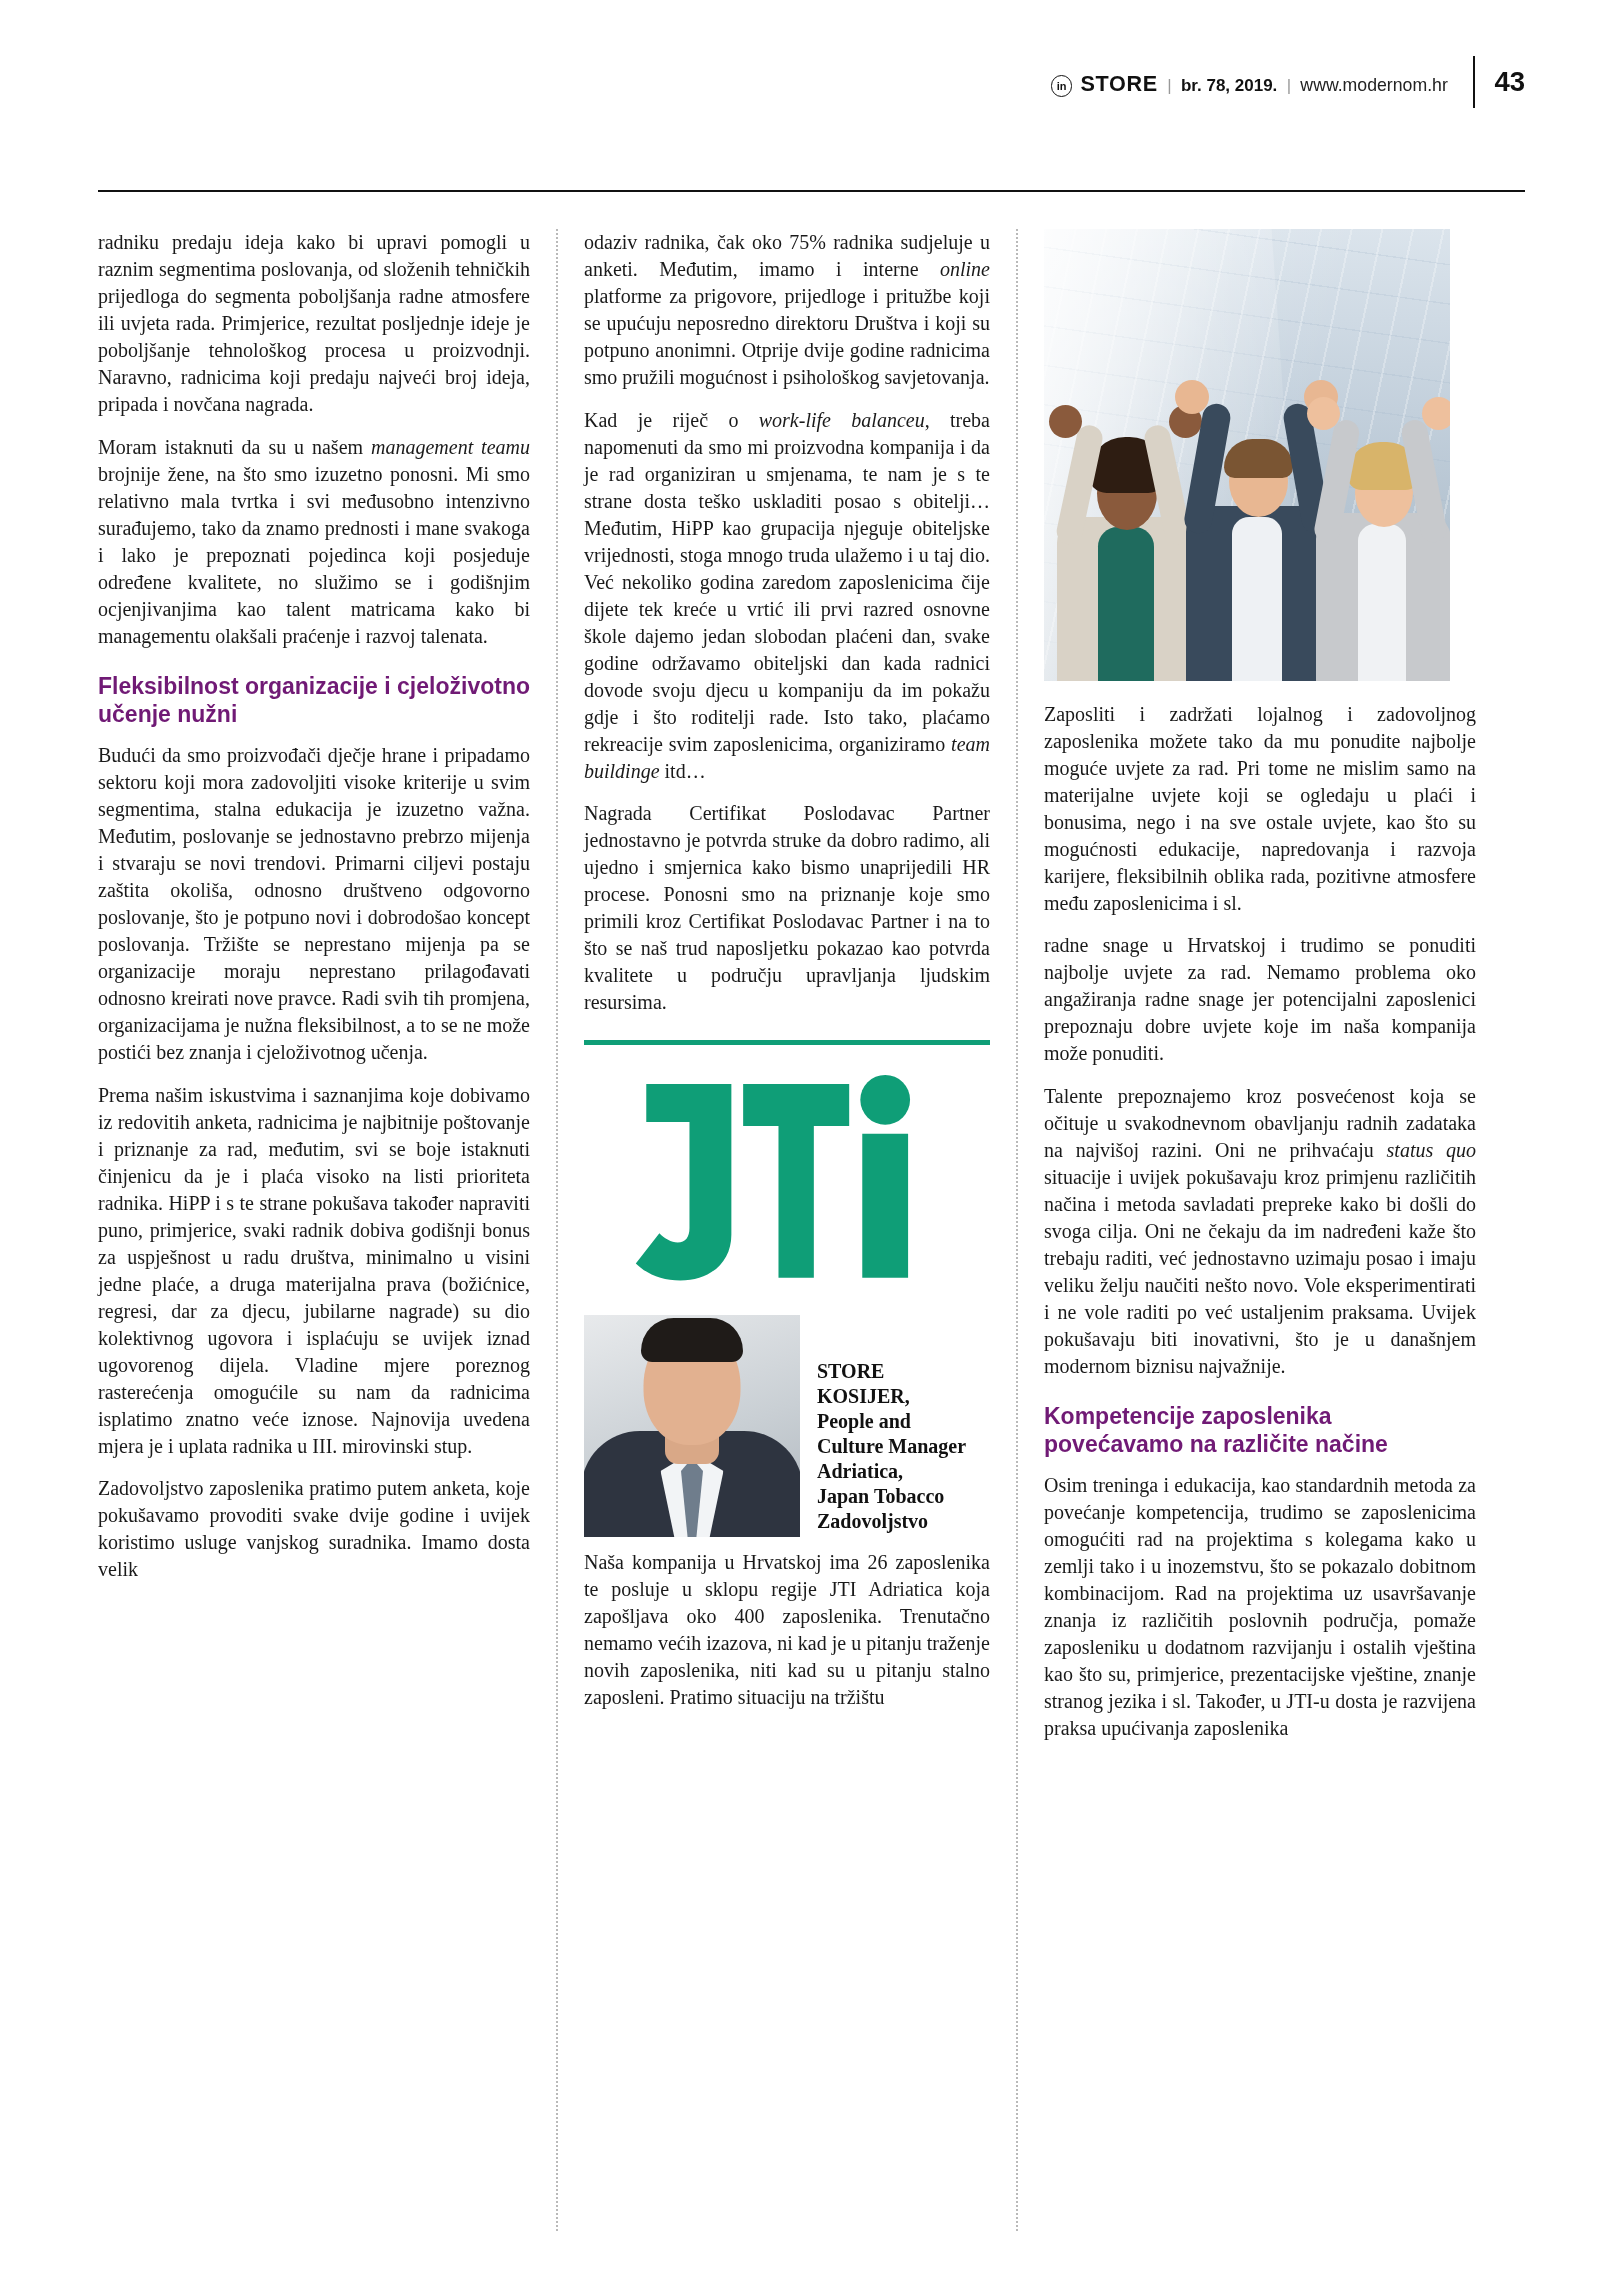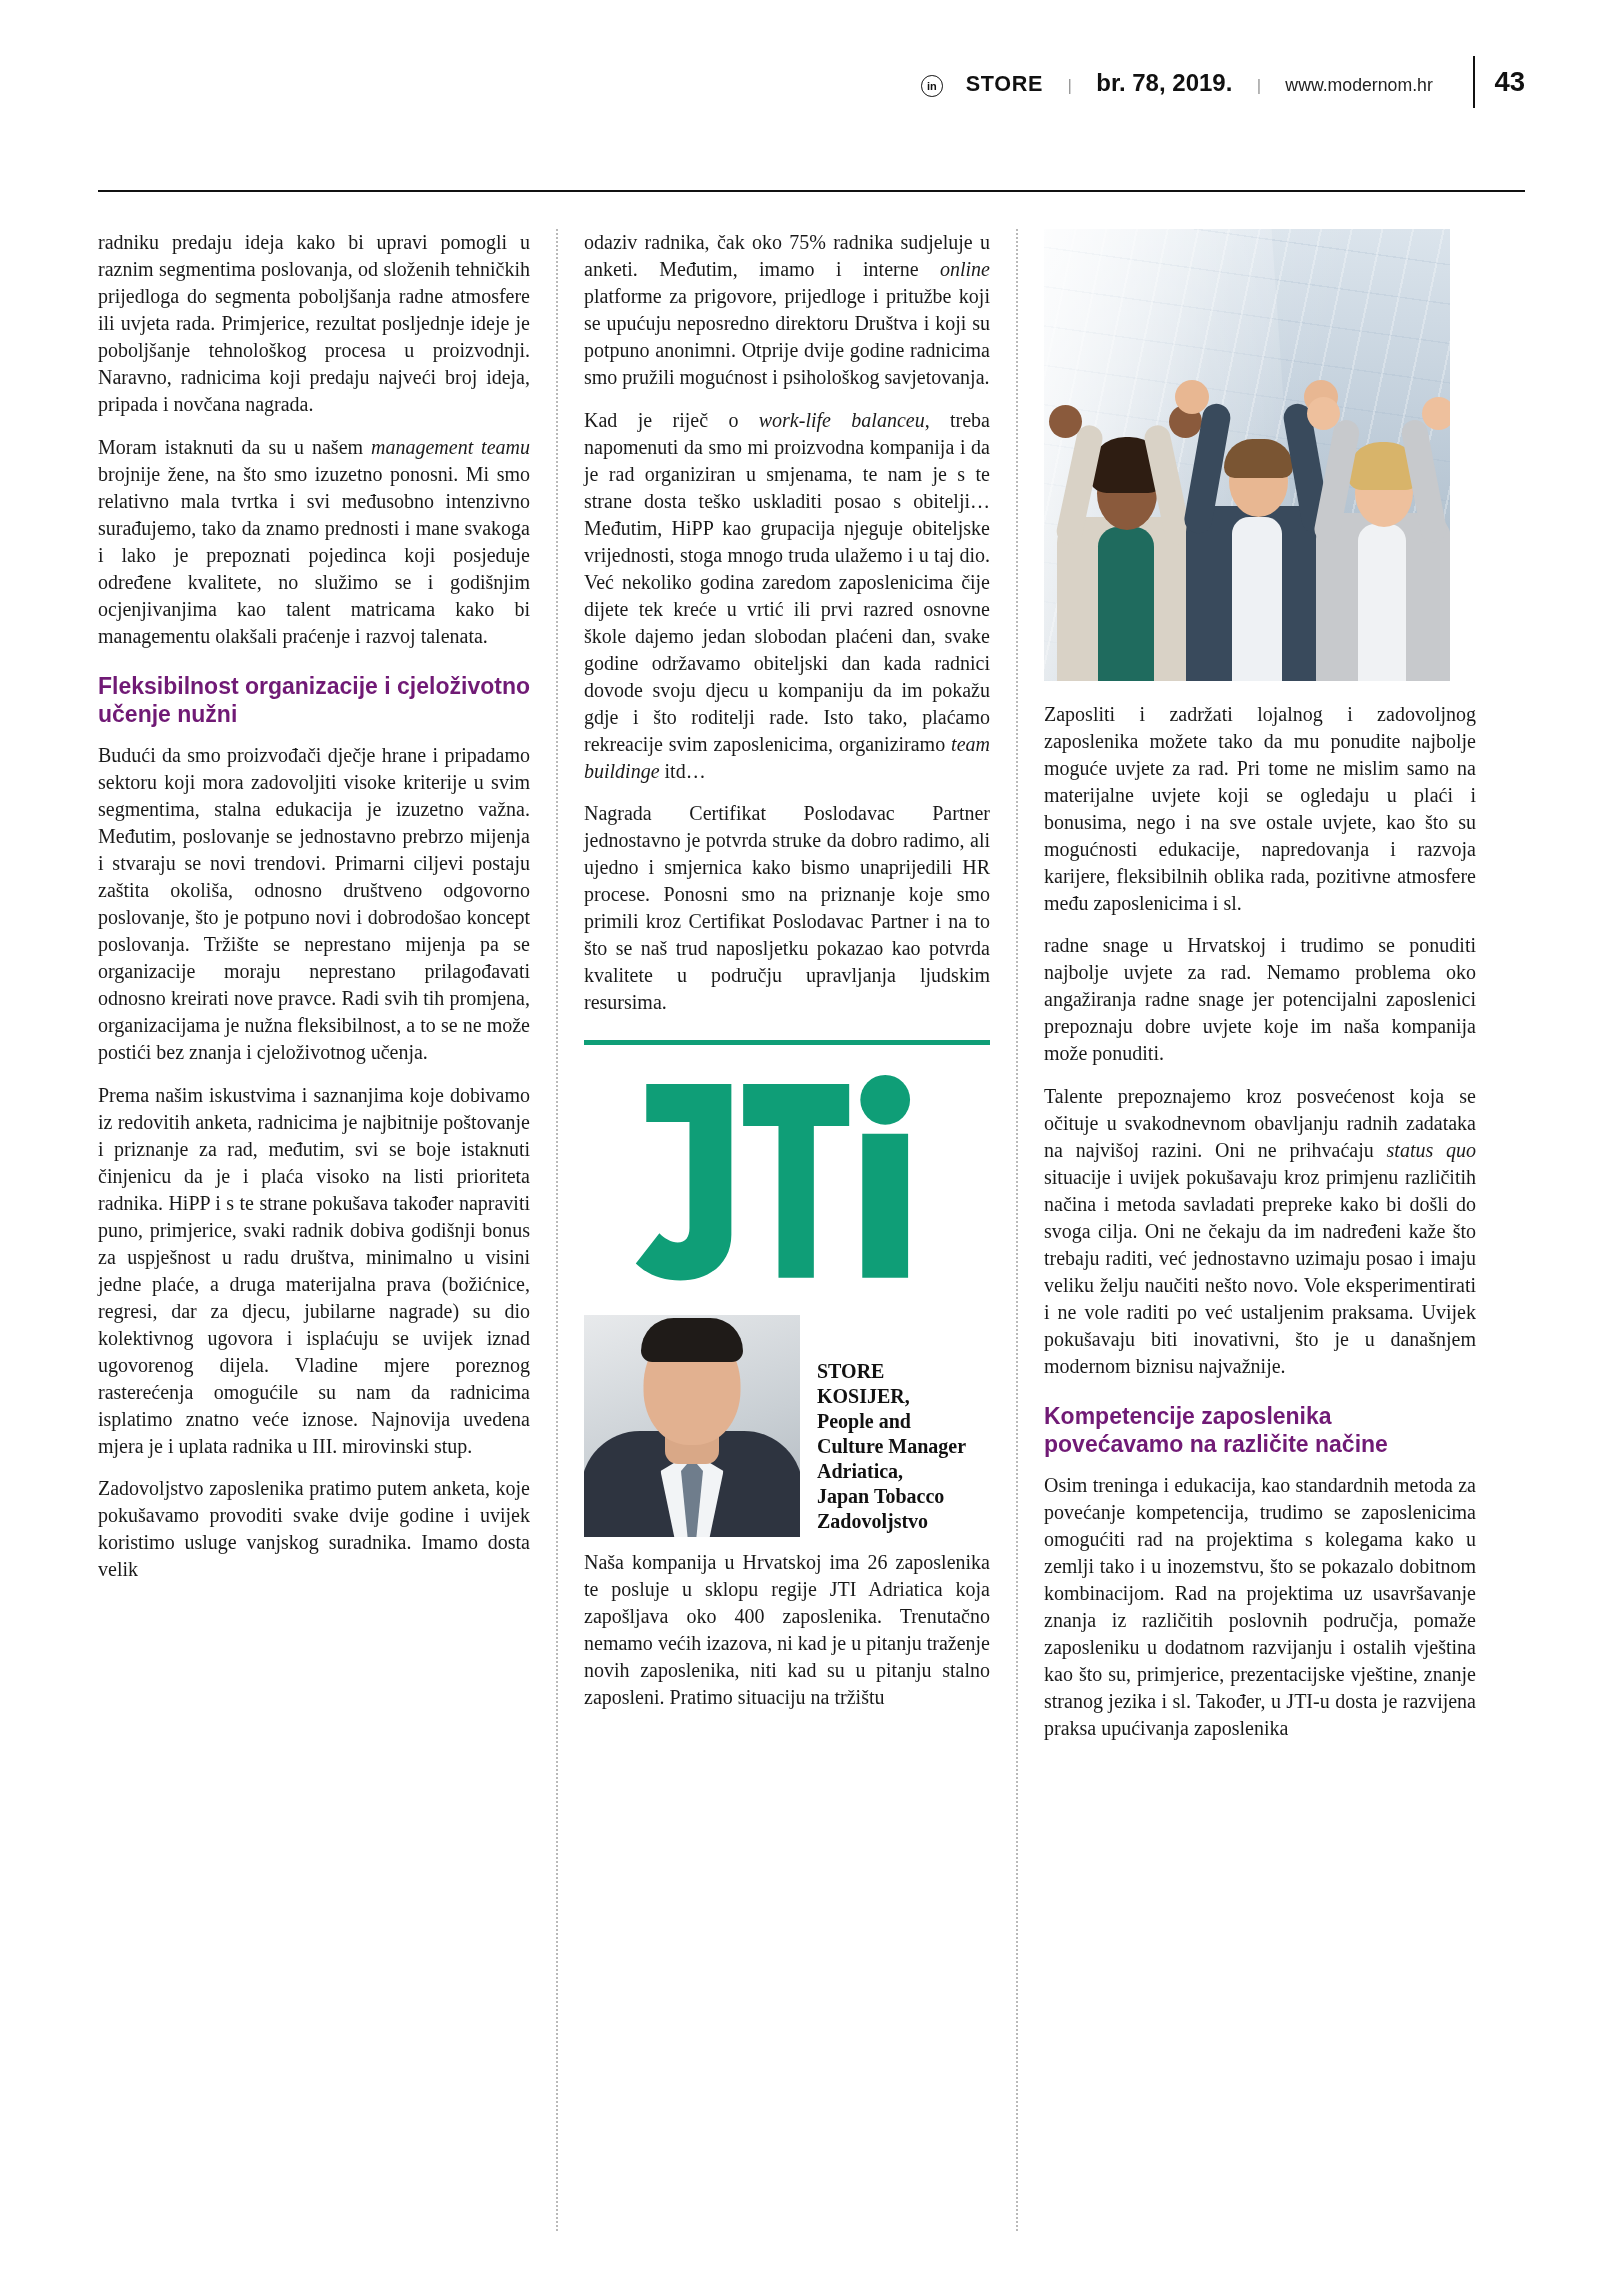--- a/index.html
+++ b/index.html
@@ -24,21 +24,21 @@
     left: 98px;
     right: 98px;
     height: 46px;
     display: flex;
     align-items: center;
     justify-content: flex-end;
   }
   .header-inner {
     display: flex;
     align-items: baseline;
-    gap: 23px;
+    gap: 8px;
     font-family: "Liberation Sans", sans-serif;
     font-size: 19.6px;
     color: #111;
   }
   .logo-mark {
     display: inline-flex;
     align-items: center;
     justify-content: center;
     width: 19.6px;
     height: 19.6px;
@@ -56,21 +56,21 @@
     font-size: 21.6px;
   }
   .sep {
     color: #999;
     font-weight: normal;
     font-size: 17px;
     padding: 0 1.3px;
   }
   .issue {
     font-weight: bold;
-    font-size: 24px;
+    font-size: 17px;
   }
   .site {
     font-size: 17.7px;
     color: #222;
   }
   .page-num-wrap {
     border-left: 2px solid #111;
     margin-left: 17px;
     padding-left: 19.6px;
     height: 52px;

